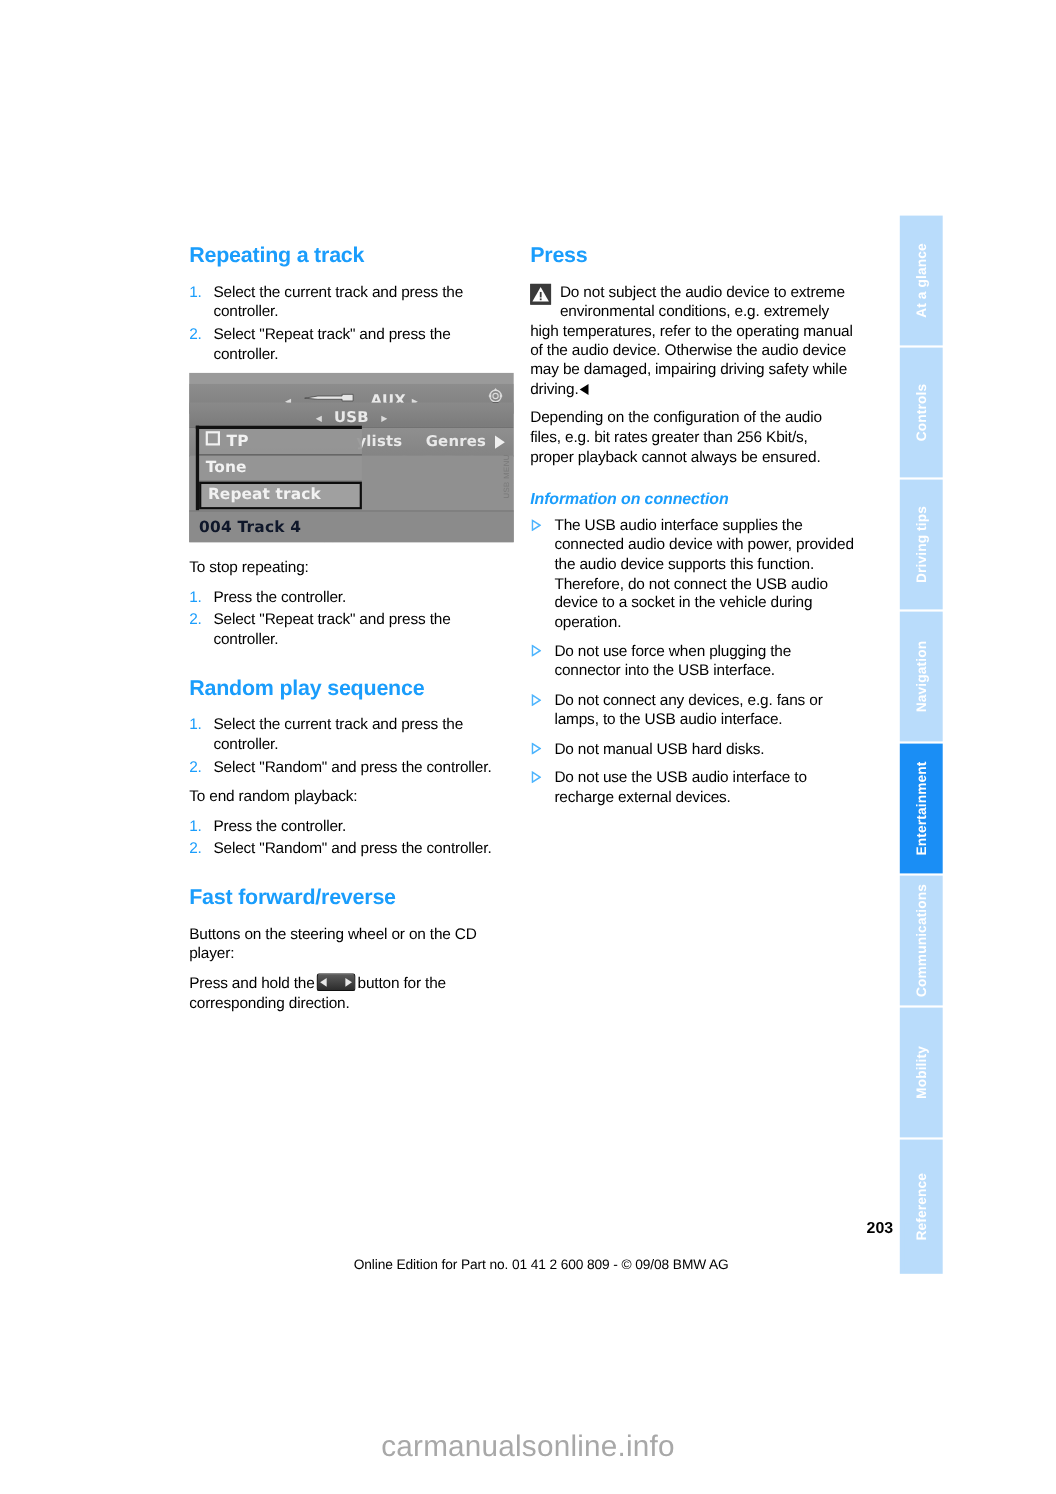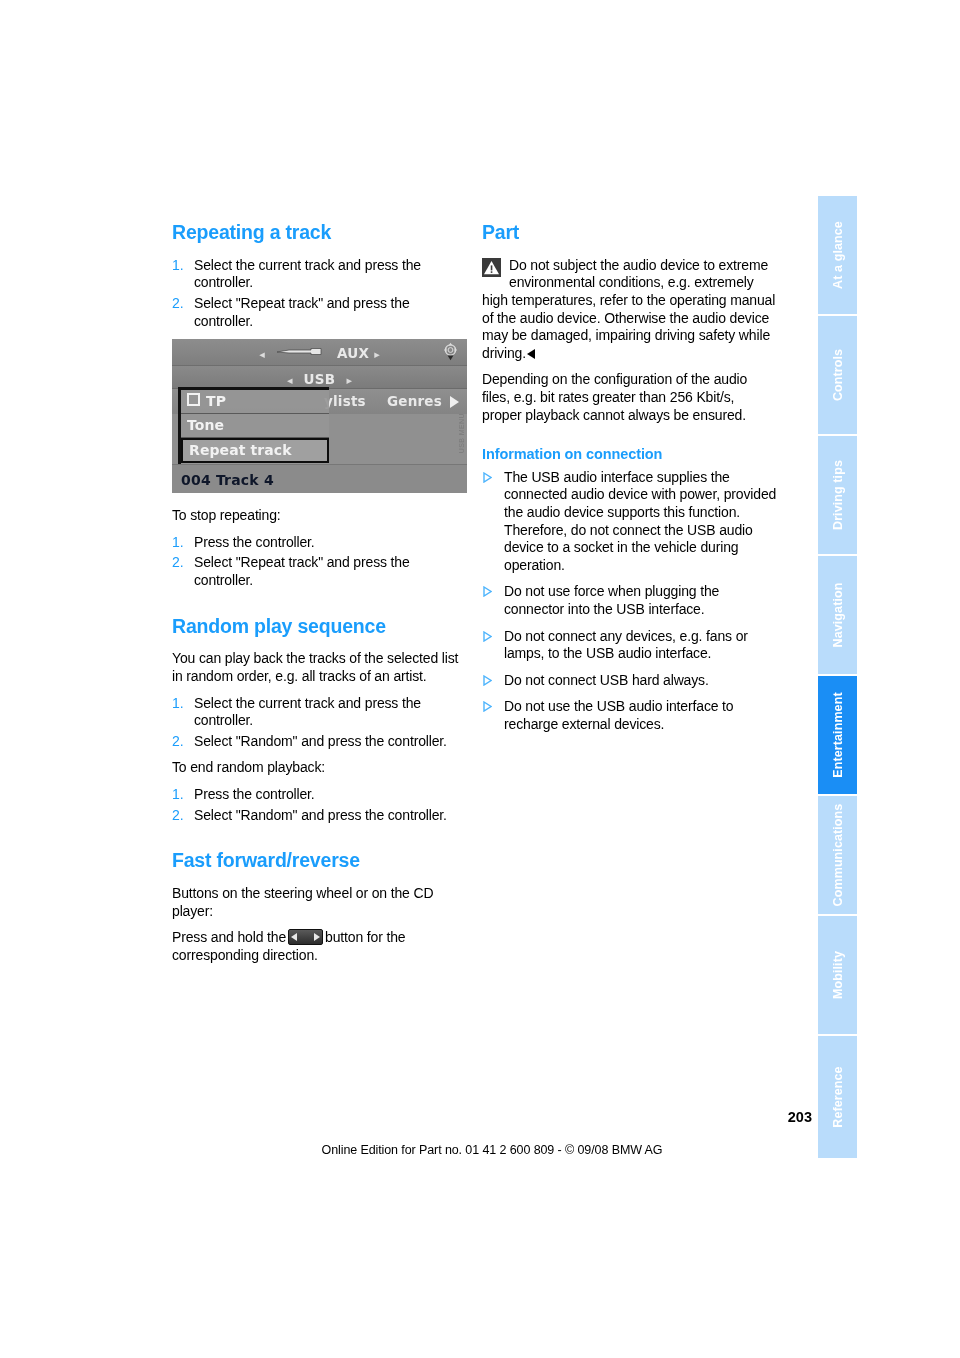--- a/index.html
+++ b/index.html
@@ -172,21 +172,21 @@
     position: relative;
     width: 295px;
     height: 154px;
     margin: 6px 0 14px 0;
     background: #9a9a9a;
     overflow: hidden;
     font-family: "DejaVu Sans", sans-serif;
   }
   #idrive-figure .scr-top {
     position: absolute;
-    left: 0; top: 0; right: 0;
+    left: 0; top: 10px; right: 0;
     height: 26px;
     background: linear-gradient(#8d8d8d, #7e7e7e);
     border-bottom: 1px solid #6e6e6e;
     padding-left: 18px;
   }
   #idrive-figure .scr-second {
     position: absolute;
     left: 0; top: 27px; right: 0;
     height: 22px;
     background: linear-gradient(#8a8a8a, #7b7b7b);
@@ -509,21 +509,20 @@
         <span>Press the controller.</span>
       </li>
       <li>
         <span class="num">2.</span>
         <span>Select "Repeat track" and press the controller.</span>
       </li>
     </ol>
 
     <h2 class="section-title" style="margin-top:26px;">Random play sequence</h2>
 
-    <p class="body-text">You can play back the tracks of the selected list in random order, e.g. all tracks of an artist.</p>
 
     <ol class="steps">
       <li>
         <span class="num">1.</span>
         <span>Select the current track and press the controller.</span>
       </li>
       <li>
         <span class="num">2.</span>
         <span>Select "Random" and press the controller.</span>
       </li>
@@ -545,37 +544,37 @@
     <h2 class="section-title" style="margin-top:26px;">Fast forward/reverse</h2>
 
     <p class="body-text">Buttons on the steering wheel or on the CD player:</p>
 
     <p class="body-text"><span>Press and hold the</span><span class="btn-glyph"><span class="ar left"></span><span class="ar right"></span></span><span>button for the corresponding direction.</span></p>
 
   </div>
 
   <div class="column" id="col-right">
 
-    <h2 class="section-title">Part</h2>
+    <h2 class="section-title">Press</h2>
 
     <div class="warn-wrap">
       <span class="warn-icon">
         <svg width="19" height="19" viewBox="0 0 19 19">
           <rect width="19" height="19" fill="#3a3a3a"></rect>
           <path d="M9.5 3 L17 16.2 L2 16.2 Z" fill="#ffffff"></path>
           <rect x="8.75" y="7.4" width="1.6" height="5" fill="#3a3a3a"></rect>
           <rect x="8.75" y="13.3" width="1.6" height="1.6" fill="#3a3a3a"></rect>
         </svg>
       </span>
       <p class="warn-text"><span>Do not subject the audio device to extreme environmental conditions, e.g. extremely high temperatures, refer to the operating manual of the audio device. Otherwise the audio device may be damaged, impairing driving safety while driving.</span><span class="endmark"></span></p>
     </div>
 
     <p class="body-text">Depending on the configuration of the audio files, e.g. bit rates greater than 256 Kbit/s, proper playback cannot always be ensured.</p>
 
-    <h3 class="sub-title" style="margin-top:22px;">Information on connection</h3>
+    <h3 class="sub-title" style="margin-top:22px;font-style:italic;">Information on connection</h3>
 
     <ul class="tri-list">
       <li>
         <span class="tri hollow">
           <svg width="9" height="11" viewBox="0 0 9 11">
               <path d="M1 1 L8 5.5 L1 10 Z" fill="none" stroke="#4db4fd" stroke-width="1.4"></path>
             </svg>
         </span>
         <span>The USB audio interface supplies the connected audio device with power, provided the audio device supports this function. Therefore, do not connect the USB audio device to a socket in the vehicle during operation.</span>
       </li>
@@ -594,21 +593,21 @@
             </svg>
         </span>
         <span>Do not connect any devices, e.g. fans or lamps, to the USB audio interface.</span>
       </li>
       <li>
         <span class="tri hollow">
           <svg width="9" height="11" viewBox="0 0 9 11">
               <path d="M1 1 L8 5.5 L1 10 Z" fill="none" stroke="#4db4fd" stroke-width="1.4"></path>
             </svg>
         </span>
-        <span>Do not connect USB hard always.</span>
+        <span>Do not manual USB hard disks.</span>
       </li>
       <li>
         <span class="tri hollow">
           <svg width="9" height="11" viewBox="0 0 9 11">
               <path d="M1 1 L8 5.5 L1 10 Z" fill="none" stroke="#4db4fd" stroke-width="1.4"></path>
             </svg>
         </span>
         <span>Do not use the USB audio interface to recharge external devices.</span>
       </li>
     </ul>
@@ -641,14 +640,15 @@
       <span class="lbl">Reference</span>
     </div>
   </div>
 
   <div id="footer">
     <div id="page-number">203</div>
     <div id="edition-line">Online Edition for Part no. 01 41 2 600 809 - © 09/08 BMW AG</div>
   </div>
   <div id="footer-bar"></div>
 
+  <div id="watermark">carmanualsonline.info</div>
 
 </div>
 
 </body></html>

